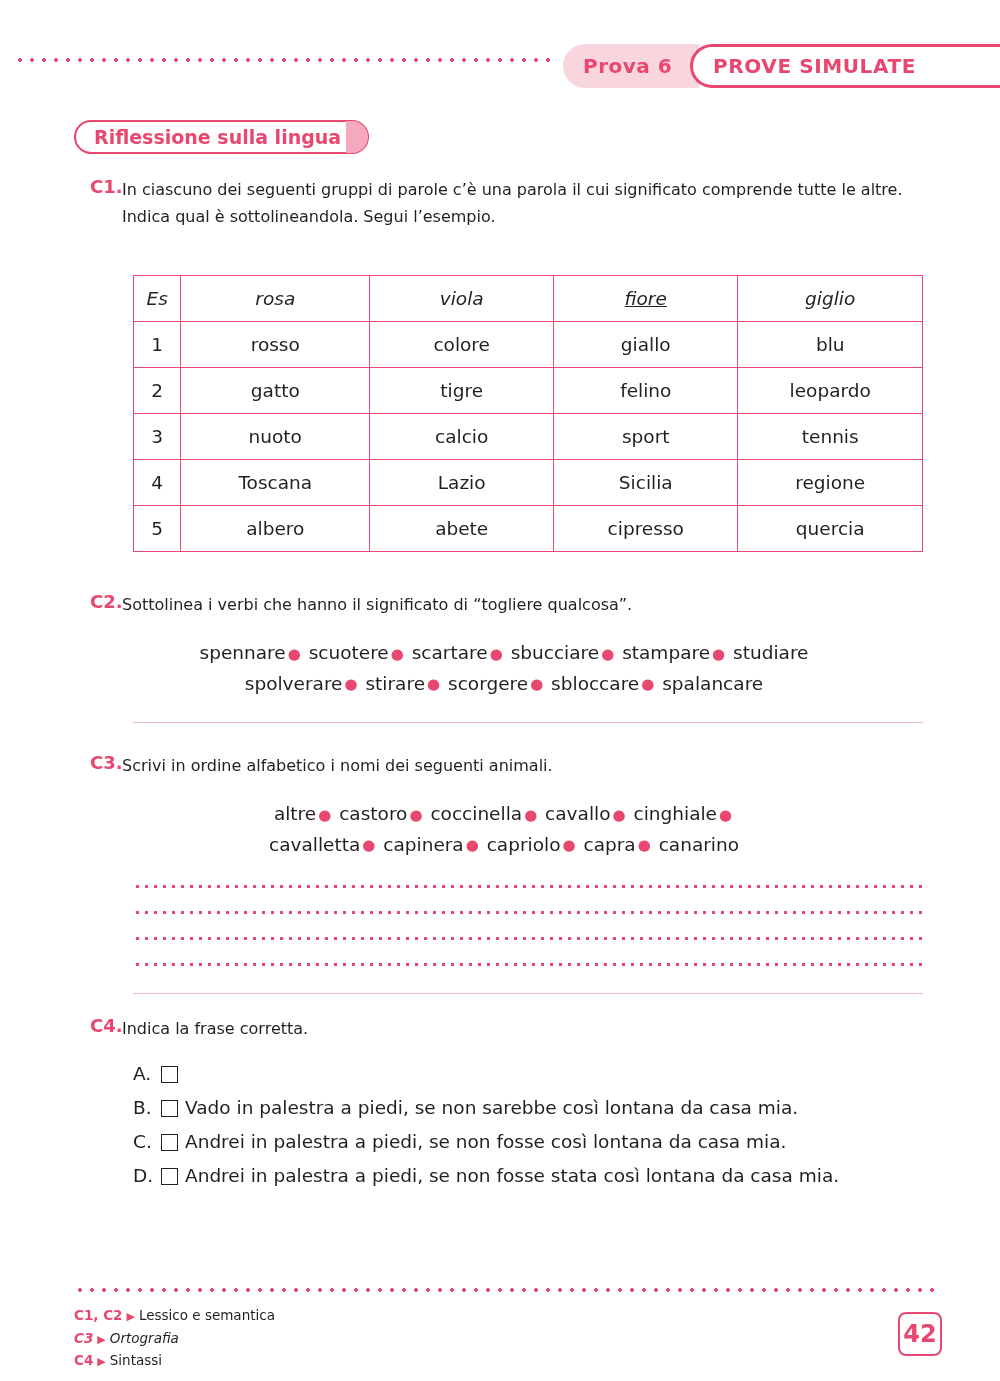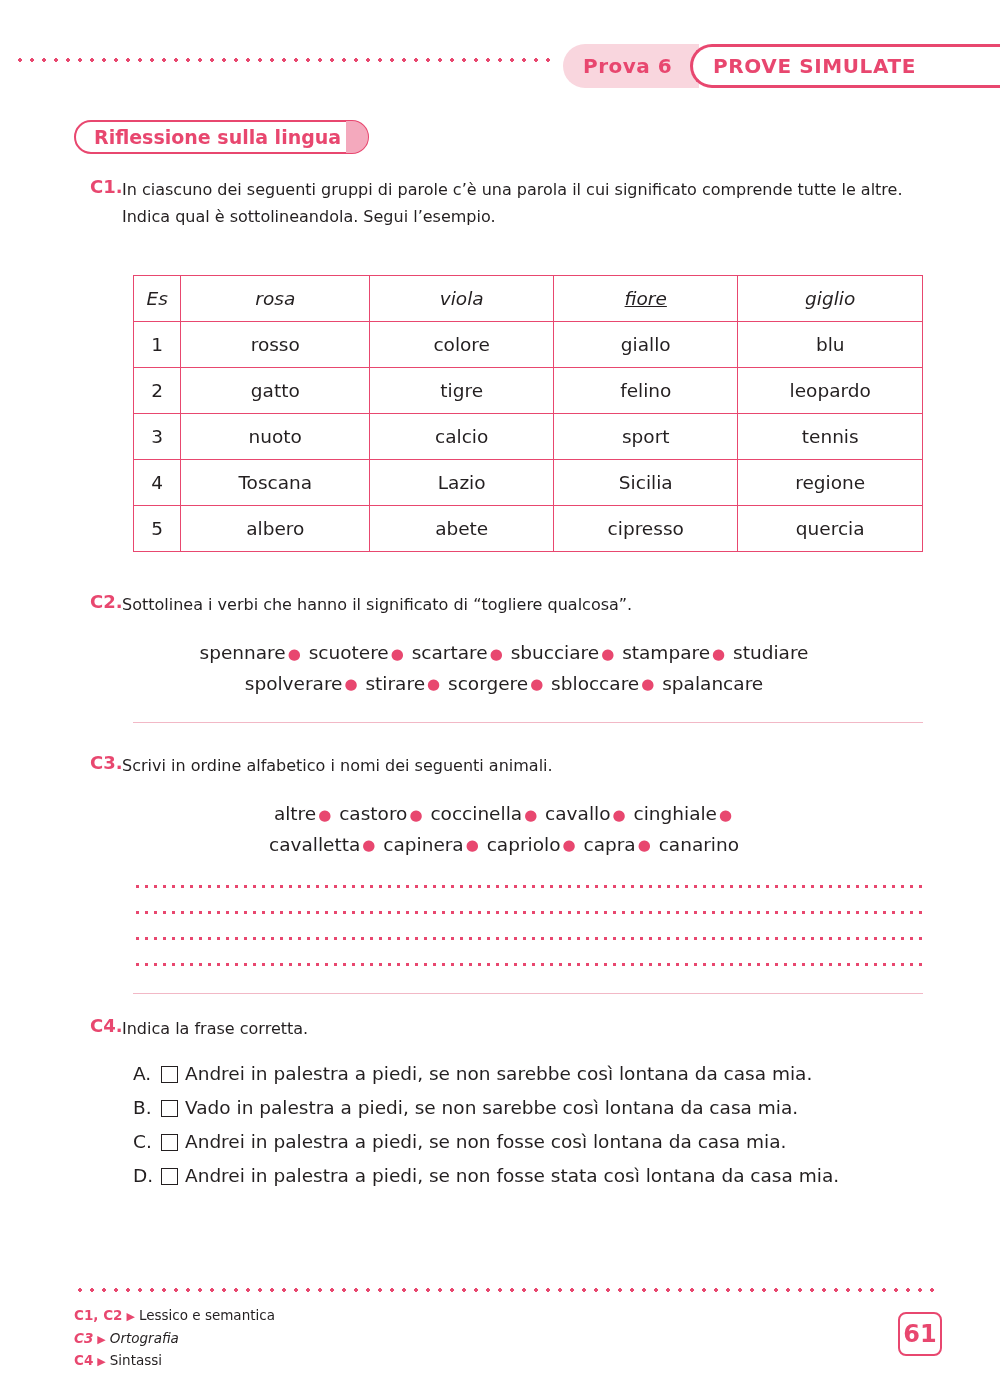--- a/index.html
+++ b/index.html
@@ -364,21 +364,20 @@
 <div class="rule" style="top:993px;"></div>
 
 <div class="ex" style="top:1015px;">
   <div class="ex-num">C4.</div>
   <div class="ex-text">Indica la frase corretta.</div>
 </div>
 
 <div class="opt" style="top:1063px;">
   <span class="opt-letter">A.</span>
   <span class="opt-box"></span>
-  <span>Andrei in palestra a piedi, se non sarebbe così lontana da casa mia.</span>
 </div>
 <div class="opt" style="top:1097px;">
   <span class="opt-letter">B.</span>
   <span class="opt-box"></span>
   <span>Vado in palestra a piedi, se non sarebbe così lontana da casa mia.</span>
 </div>
 <div class="opt" style="top:1131px;">
   <span class="opt-letter">C.</span>
   <span class="opt-box"></span>
   <span>Andrei in palestra a piedi, se non fosse così lontana da casa mia.</span>
@@ -394,13 +393,13 @@
 <div class="footer-line" style="top:1307px;">
   <b>C1, C2</b><span class="tri">▶</span><span>Lessico e semantica</span>
 </div>
 <div class="footer-line" style="top:1330px;font-style:italic;">
   <b>C3</b><span class="tri">▶</span><span>Ortografia</span>
 </div>
 <div class="footer-line" style="top:1352px;">
   <b>C4</b><span class="tri">▶</span><span>Sintassi</span>
 </div>
 
-<div class="pagenum">61</div>
+<div class="pagenum">42</div>
 
 </body></html>

